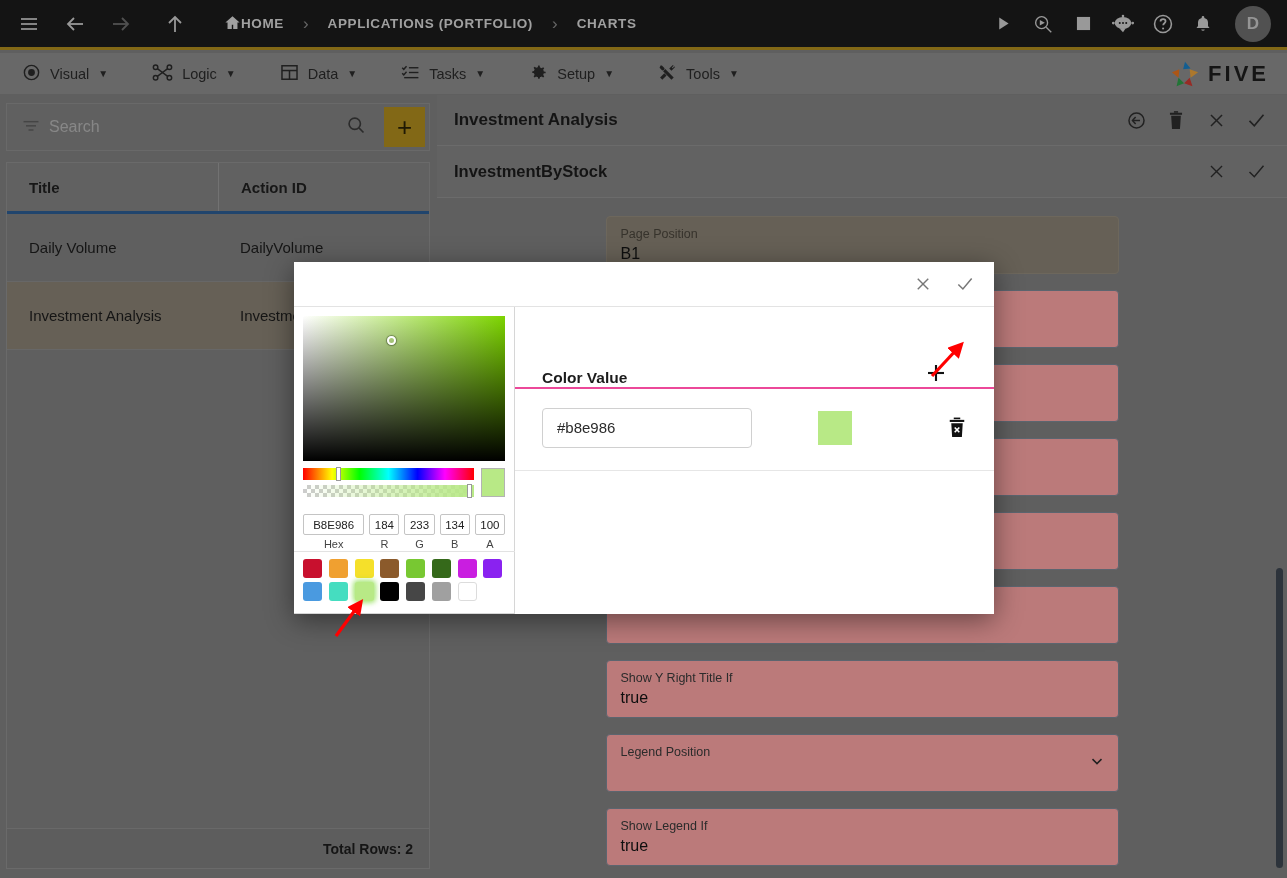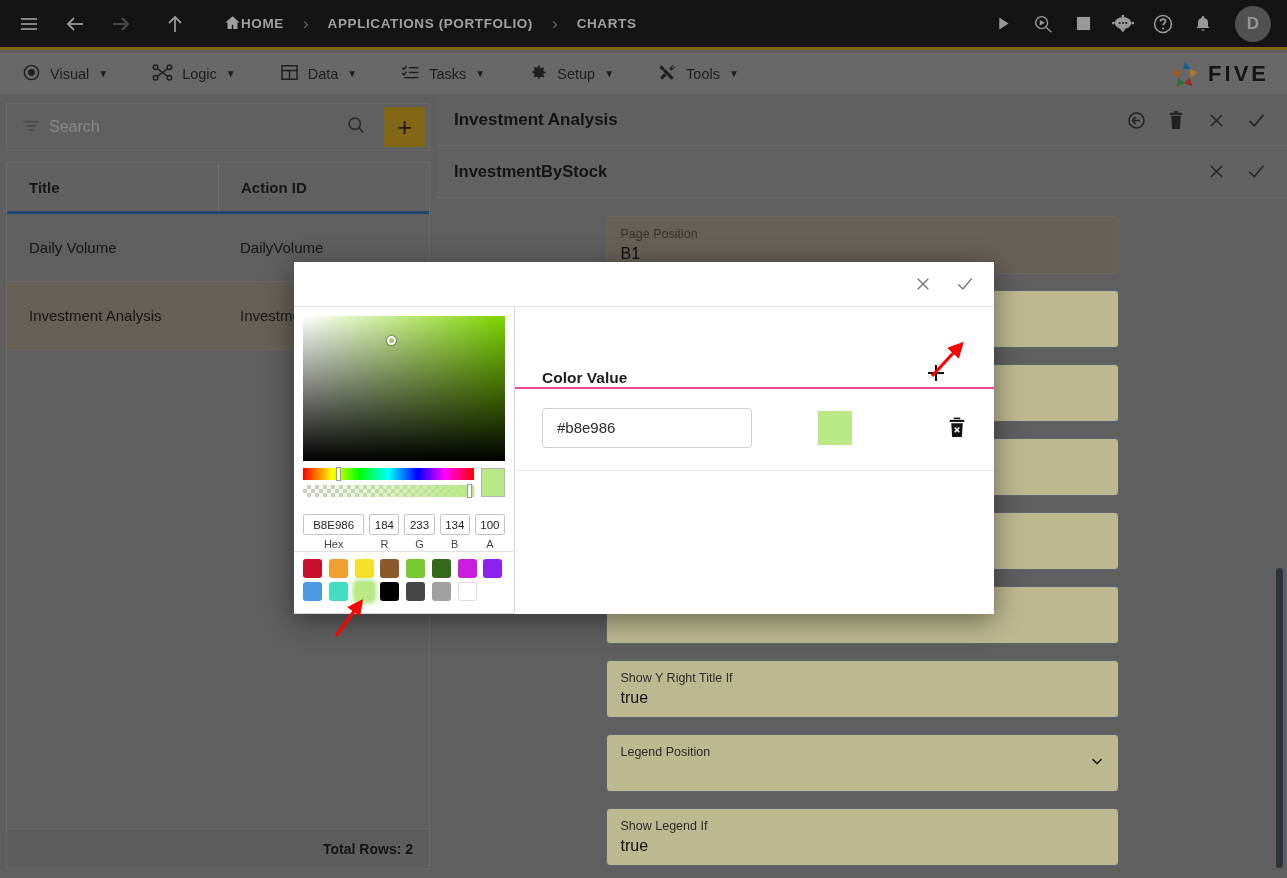--- a/index.html
+++ b/index.html
@@ -130,21 +130,21 @@
     height: 52px; background: #858585;
     display: flex; align-items: center; padding: 0 14px 0 17px;
     border-bottom: 1px solid #919191;
   }
   .rp-subtitle { font-size: 16.5px; font-weight: bold; color: #1c1c1c; }
 
   #formarea { position: relative; height: 680px; padding-top: 18px; }
   .field {
     position: relative;
     width: 513px; margin: 0 auto 16px auto; height: 58px;
-    background: #fef9c3; border: 1px solid #7c8996; border-radius: 4px;
+    background: #fca5a5; border: 1px solid #7c8996; border-radius: 4px;
     padding: 9px 14px 0 14px;
   }
   .field.first { background: #8a8274; border-color: #948c7d; }
   .field-label { font-size: 12.5px; color: #3a3a3a; line-height: 16px; }
   .field.first .field-label { color: #4a453c; }
   .field-value { font-size: 16px; color: #141414; line-height: 24px; }
   .field-icon {
     position: absolute; right: 12px; top: 50%; transform: translateY(-50%);
     color: #2b2b2b;
   }

